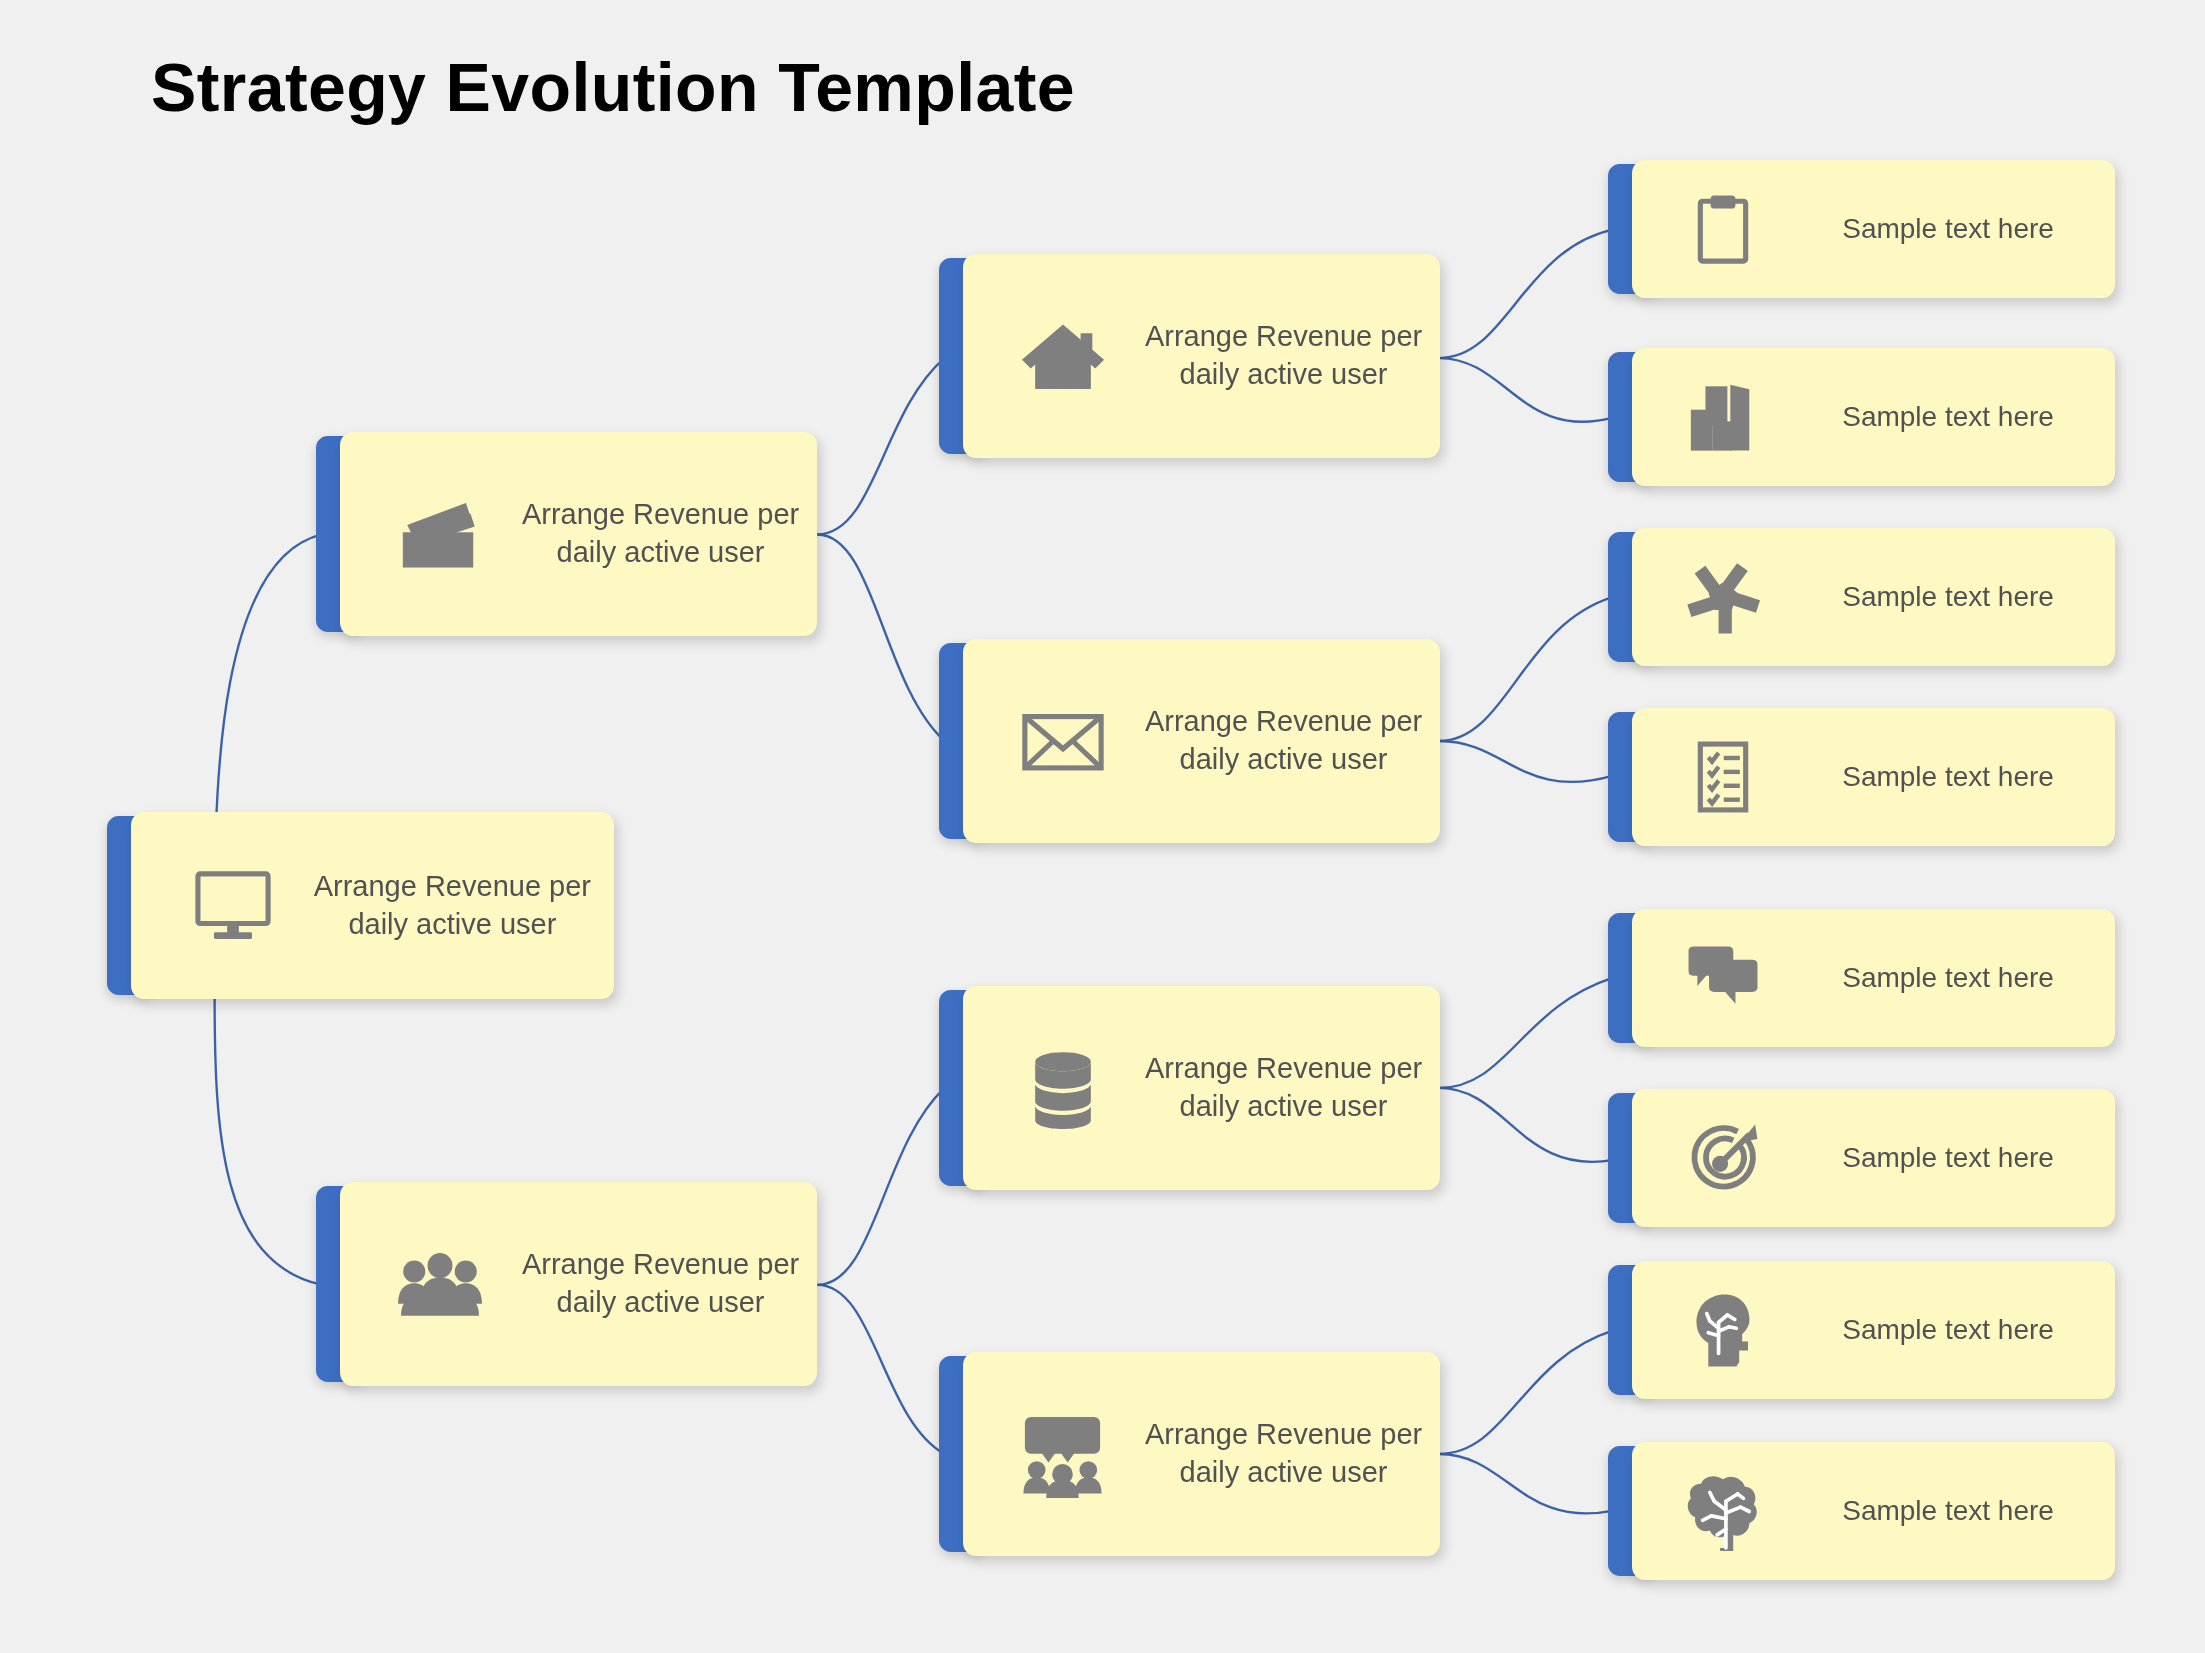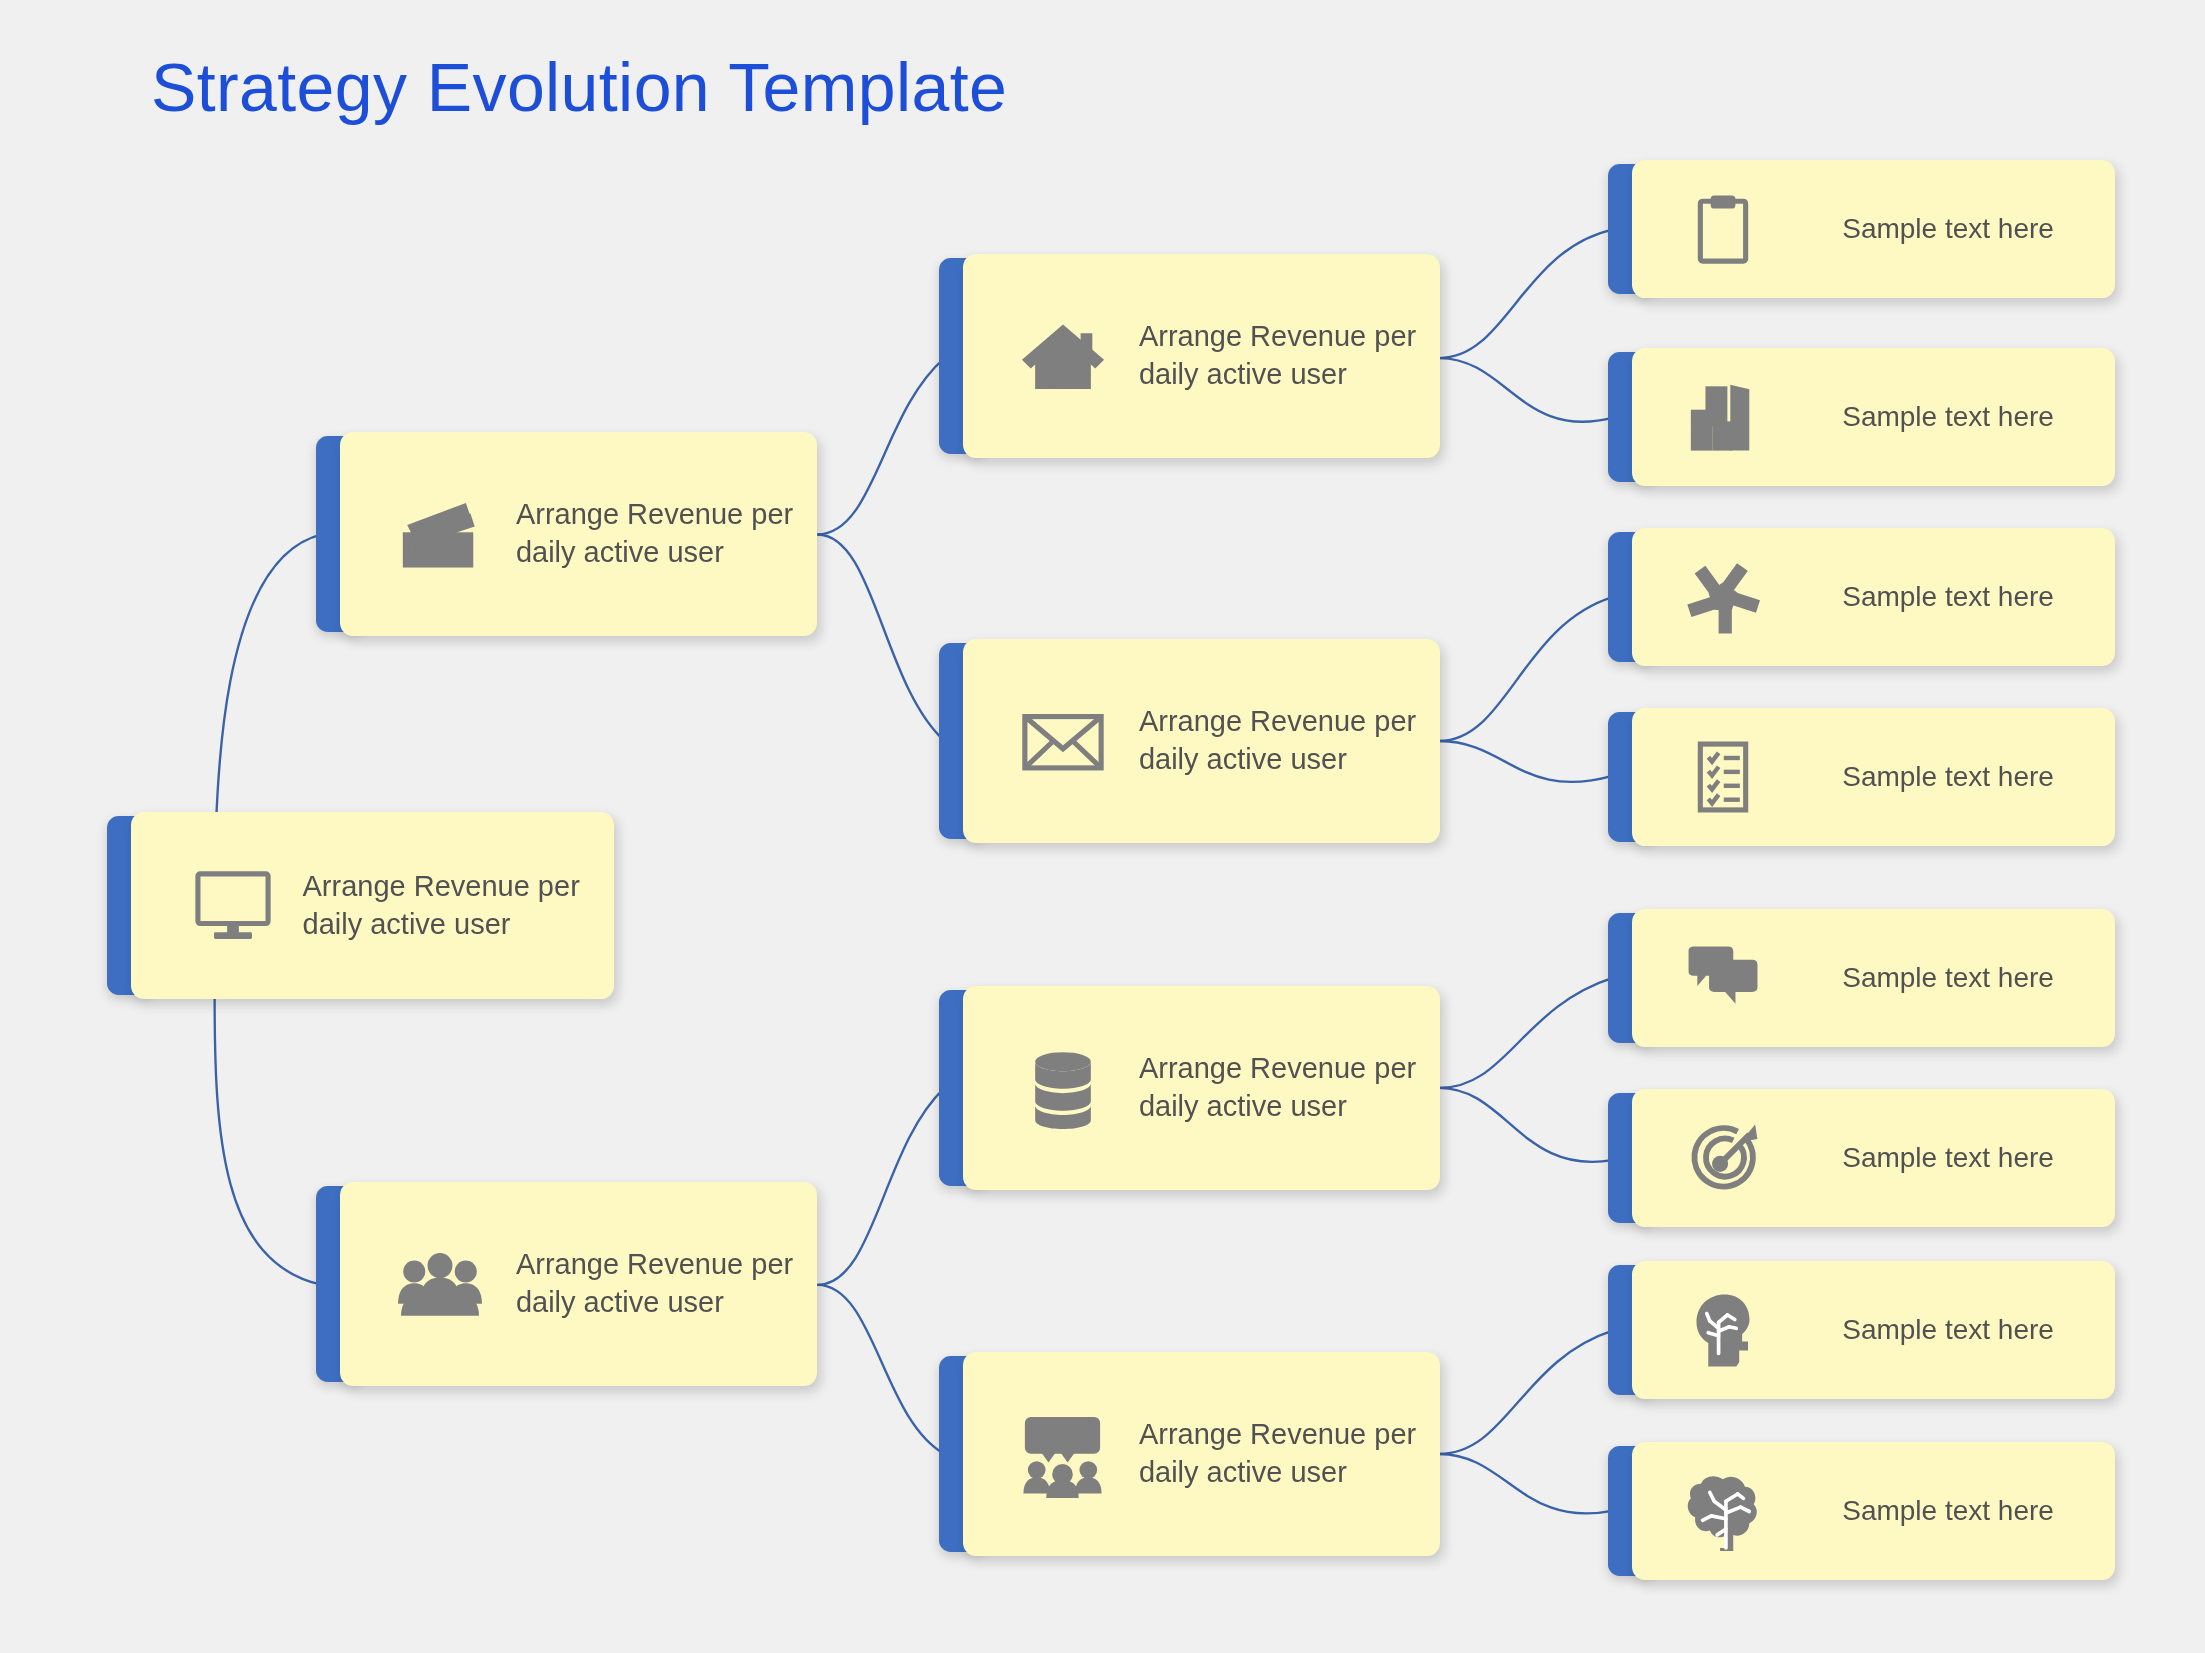--- a/index.html
+++ b/index.html
@@ -10,22 +10,22 @@
     overflow:hidden;
     position:relative;
   }
   #stage{position:absolute;inset:0;}
 
   
   .page-title{
     position:absolute;
     left:151px; top:53px;
     font-size:68px;
-    font-weight:400;
-    color:#1d4ed8;
+    font-weight:700;
+    color:#000000;
     letter-spacing:0.4px;
     white-space:nowrap;
     line-height:1;
   }
 
   
   #wires{position:absolute;left:0;top:0;width:2205px;height:1654px;pointer-events:none;}
   #wires path{fill:none;stroke:#3a62a8;stroke-width:3.2;}
 
   
@@ -51,20 +51,21 @@
     align-items:center;
     box-sizing:border-box;
   }
   .node .ico{
     flex:0 0 auto;
     display:flex;align-items:center;justify-content:center;
   }
   .node .label{
     flex:1 1 auto;
     color:#515151;
+    text-align:center;
     line-height:1.30;
     padding-right:11.8px;
   }
 
   
   .node.branch .ico{width:147px;height:88px;margin-left:26.5px;}
   .node.branch .label{font-size:29px;padding-left:2.9px;}
 
   
   .node.root .ico{width:140px;height:88px;margin-left:32px;}

